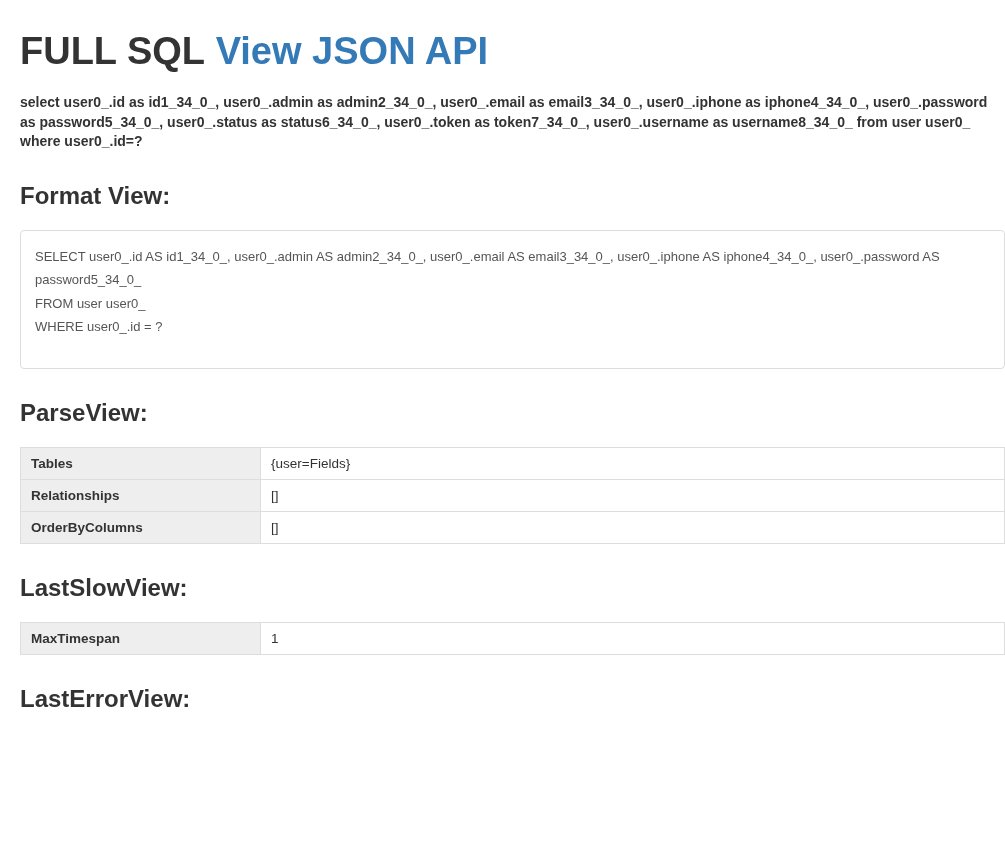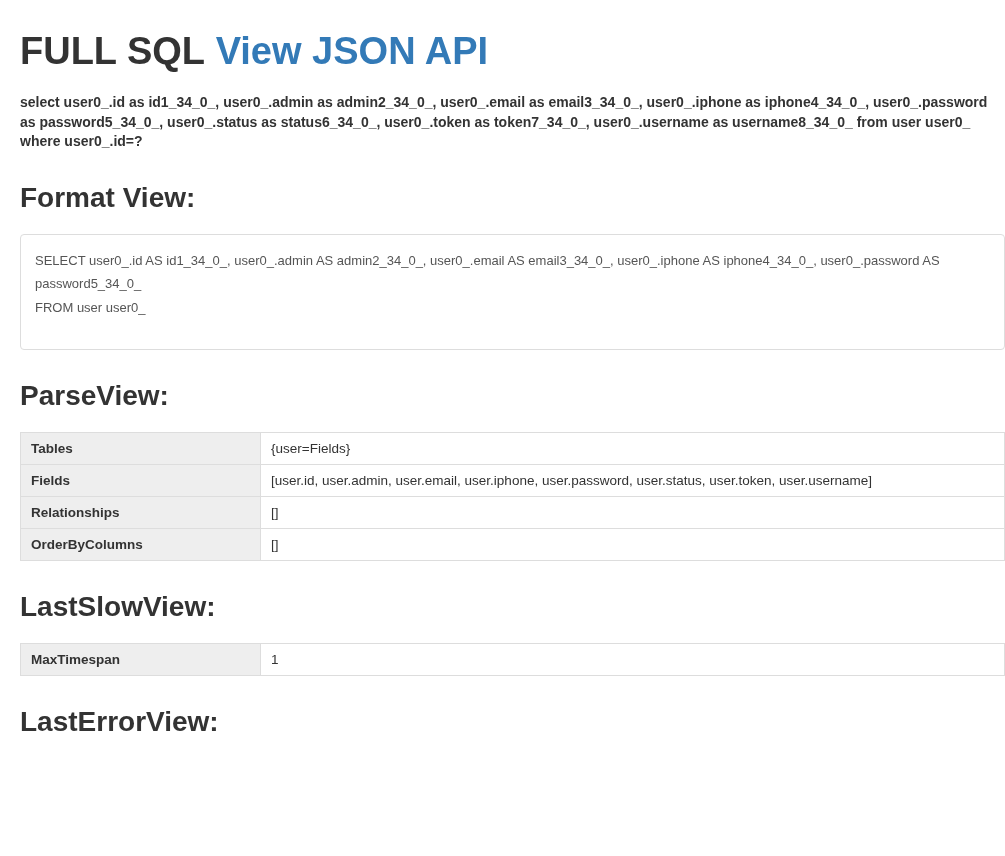--- a/index.html
+++ b/index.html
@@ -18,21 +18,21 @@
     margin: 10px 0 20px 0;
     color: #333;
   }
   h2 .bold { font-weight: 700; color: #333; }
   a.link {
     color: #337ab7;
     text-decoration: none;
     font-weight: 700;
   }
   h3 {
-    font-size: 28px;
+    font-size: 24px;
     font-weight: 700;
     margin: 30px 0 20px 0;
     color: #333;
   }
   .sql-block {
     font-weight: 700;
     font-size: 14px;
     line-height: 1.4;
     color: #333;
     margin-bottom: 10px;
@@ -76,33 +76,30 @@
   <a class="link" href="#">View JSON API</a>
 </h2>
 
 <div class="sql-block">select user0_.id as id1_34_0_, user0_.admin as admin2_34_0_, user0_.email as email3_34_0_, user0_.iphone as iphone4_34_0_, user0_.password as password5_34_0_, user0_.status as status6_34_0_, user0_.token as token7_34_0_, user0_.username as username8_34_0_ from user user0_ where user0_.id=?</div>
 
 <h3>Format View:</h3>
 
 <div class="well">
   <div>SELECT user0_.id AS id1_34_0_, user0_.admin AS admin2_34_0_, user0_.email AS email3_34_0_, user0_.iphone AS iphone4_34_0_, user0_.password AS password5_34_0_</div>
   <div>FROM user user0_</div>
+  <div>WHERE user0_.id = ?</div>
 </div>
 
 <h3>ParseView:</h3>
 
 <table>
   <tbody id="parse-view-body">
       <tr>
         <td class="key">Tables</td>
         <td class="val">{user=Fields}</td>
-      </tr>
-      <tr>
-        <td class="key">Fields</td>
-        <td class="val">[user.id, user.admin, user.email, user.iphone, user.password, user.status, user.token, user.username]</td>
       </tr>
       <tr>
         <td class="key">Relationships</td>
         <td class="val">[]</td>
       </tr>
       <tr>
         <td class="key">OrderByColumns</td>
         <td class="val">[]</td>
       </tr>
     </tbody>

